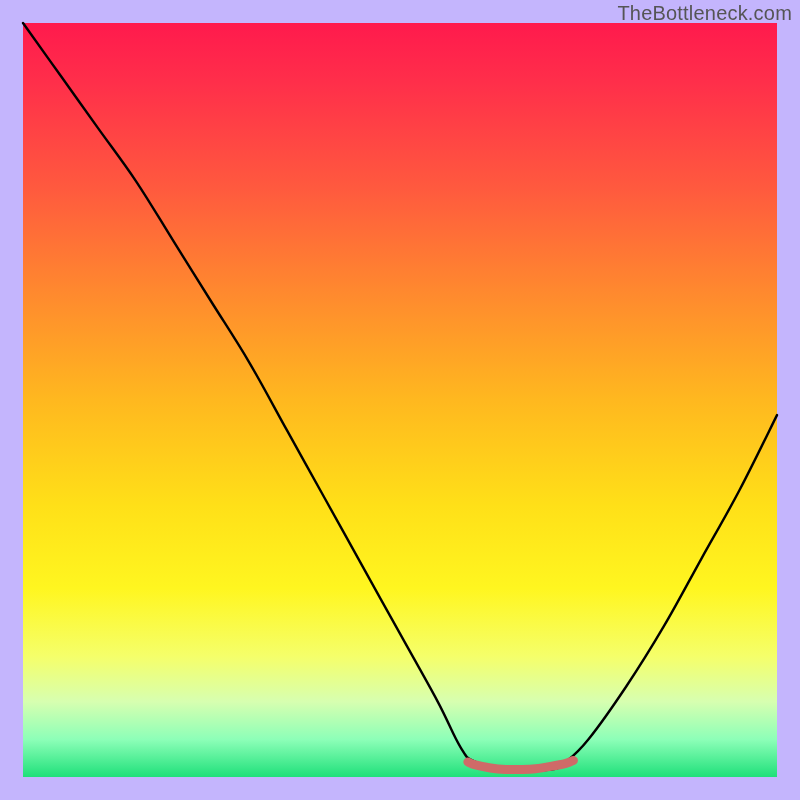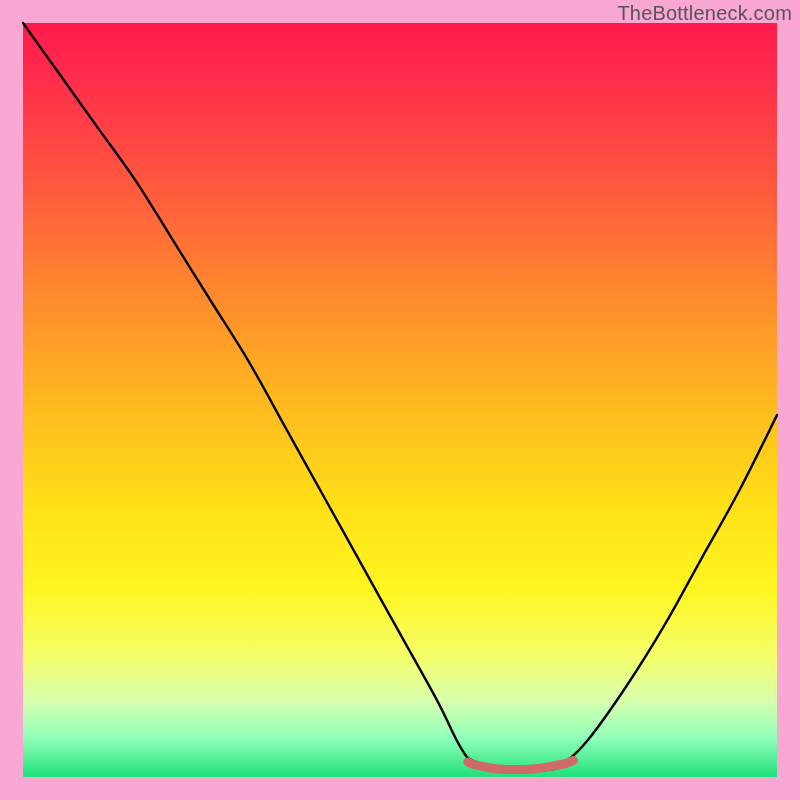--- a/index.html
+++ b/index.html
@@ -8,21 +8,21 @@
     width: 800px;
     height: 800px;
     background: #000;
     overflow: hidden;
     font-family: Arial, Helvetica, sans-serif;
   }
   .frame {
     position: relative;
     width: 800px;
     height: 800px;
-    background: #f9a8d4;
+    background: #c4b5fd;
   }
   .plot-area {
     position: absolute;
     left: 23px;
     top: 23px;
     width: 754px;
     height: 754px;
     
     background: linear-gradient(
       to bottom,

